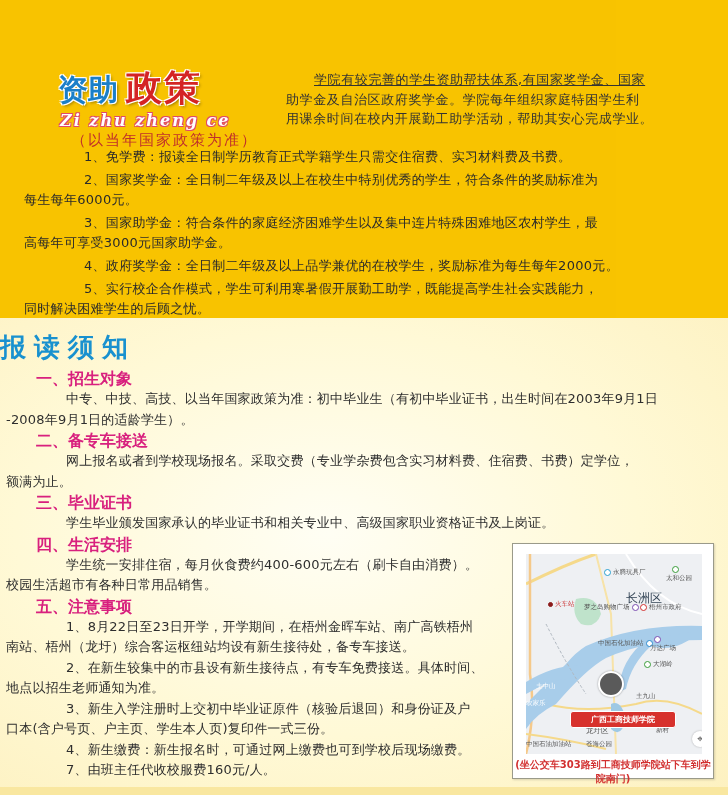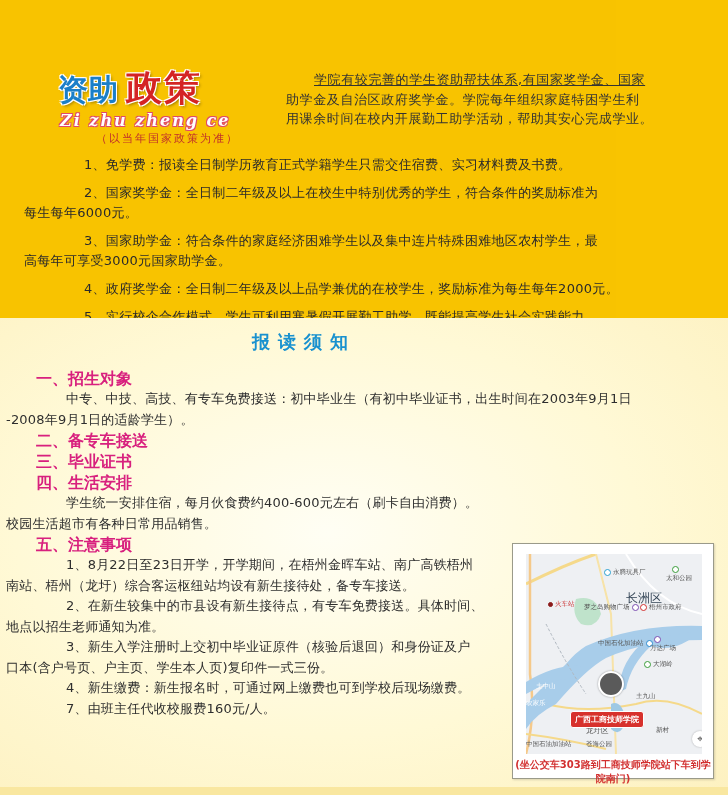--- a/index.html
+++ b/index.html
@@ -10,51 +10,51 @@
   #top { position: absolute; left: 0; top: 0; width: 616px; height: 318px; background: #f8c300; }
   .logo-zh { position: absolute; left: 58px; top: 64px; height: 44px; white-space: nowrap; }
   .logo-blue { font-family: "DejaVu Sans", sans-serif; font-weight: bold; font-size: 30px; color: #1b7fc8;
                text-shadow: 1px 1px 0 #fff, -1px -1px 0 #fff, 1px -1px 0 #fff, -1px 1px 0 #fff, 2px 2px 3px rgba(0,0,0,.35); }
   .logo-red { font-family: "DejaVu Serif", serif; font-weight: bold; font-size: 36px; color: #d42424; margin-left: 8px;
               letter-spacing: 2px;
               text-shadow: 1px 1px 0 #fff, -1px -1px 0 #fff, 1px -1px 0 #fff, -1px 1px 0 #fff, 2px 2px 3px rgba(0,0,0,.35); }
   .logo-pinyin { position: absolute; left: 60px; top: 111px; font-family: "DejaVu Serif", serif; font-style: italic; font-weight: bold;
                  font-size: 16px; color: #fff; letter-spacing: 2px;
                  text-shadow: 1px 1px 0 #e04a6a, -1px -1px 0 #e04a6a, 1px -1px 0 #e04a6a, -1px 1px 0 #e04a6a; }
-  .logo-note { position: absolute; left: 96px; top: 131px; font-size: 11px; color: #c0302a; letter-spacing: 2px; }
+  .logo-note { position: absolute; left: 71px; top: 131px; font-size: 15px; color: #c0302a; letter-spacing: 2px; }
 
   .intro { position: absolute; left: 286px; top: 70px; width: 436px; font-size: 13px; line-height: 19.5px; color: #333; letter-spacing: 0.6px; }
   .intro .indent { padding-left: 28px; text-decoration: underline; }
 
   .policy-list { position: absolute; left: 54px; top: 147px; width: 666px; font-size: 13px; line-height: 20px; color: #2a2a2a; }
-  .policy-list p { text-indent: 30px; margin: 8px 0 3px; letter-spacing: 0.3px; }
+  .policy-list p { text-indent: 30px; margin: 0 0 3px; letter-spacing: 0.3px; }
   .policy-list p .cont { display: block; text-indent: 0; margin-left: -30px; }
 
   
   #bottom { position: absolute; left: 0; top: 318px; width: 728px; height: 477px;
             background: radial-gradient(ellipse at 45% 45%, #fffef4 0%, #fff9d6 55%, #fdf1c0 100%); }
   .bottom-edge { position: absolute; left: 0; bottom: 0; width: 728px; height: 8px; background: #f9e7a0; }
-  .main-title { position: absolute; left: 0; width: 608px; top: 12px; text-align: center; font-size: 18px; font-weight: bold;
+  .main-title { position: absolute; left: 0; width: 608px; top: 12px; font-size: 26px; font-weight: bold;
                 color: #1891cf; letter-spacing: 8px; }
 
   .sections { position: absolute; left: 36px; top: 50px; width: 470px; }
   .sec-title { color: #d8207e; font-weight: bold; font-size: 16px; line-height: 20px; margin-top: 1px; }
   .sec-body { font-size: 13px; line-height: 20.5px; color: #2e2e2e; letter-spacing: 0.2px; }
   .sec-body p { text-indent: 30px; }
   .wide { width: 660px; }
 
   
   .map-card { position: absolute; left: 512px; top: 225px; width: 202px; height: 236px; background: #fff; border: 1px solid #9a9a8a;
               box-shadow: 1px 1px 2px rgba(0,0,0,.15); }
   .map-area { position: absolute; left: 13px; top: 10px; width: 176px; height: 200px; background: #eef0f2; overflow: hidden; }
   .map-caption { position: absolute; left: 0; width: 200px; top: 214px; text-align: center; font-size: 10px; font-weight: bold; color: #d23030; letter-spacing: 0px; }
   .poi { position: absolute; font-size: 6.5px; color: #555; white-space: nowrap; }
   .dot { display: inline-block; width: 7px; height: 7px; border-radius: 50%; vertical-align: middle; margin-right: 2px; border: 1.5px solid; background:#fff; }
   .school-label { position: absolute; left: 44px; top: 157px; background: #d7312c; color: #fff; font-size: 8px; font-weight: bold;
-                  padding: 2px 4px; border-radius: 3px; border: 1px solid #fff; }
+                  padding: 2px 20px; border-radius: 3px; border: 1px solid #fff; }
   .school-photo { position: absolute; left: 72px; top: 117px; width: 26px; height: 26px; border-radius: 50%; background: #5a5a5a;
                   border: 2px solid #fff; box-shadow: 0 0 2px rgba(0,0,0,.4); }
   .locate-btn { position: absolute; left: 166px; top: 177px; width: 16px; height: 16px; border-radius: 50%; background: #fff;
                 box-shadow: 0 0 2px rgba(0,0,0,.3); font-size: 10px; color: #444; text-align: center; line-height: 16px; }
 </style>
 </head>
 <body>
 
 <section id="top">
   <div class="logo-zh">
@@ -78,26 +78,32 @@
   </div>
 </section>
 
 <section id="bottom">
   <h1 class="main-title">报读须知</h1>
 
   <div class="sections">
 
     <div class="sec-title">一、招生对象</div>
     <div class="sec-body wide">
-      <p style="padding-left:0"><span>中专、中技、高技、有专车免费接送：初中毕业生（有初中毕业证书，出生时间在2003年9月1日</span><br><span style="margin-left:-30px">-2008年9月1日的适龄学生）。</span></p>
+      <p style="padding-left:0"><span>中专、中技、高技、以当年国家政策为准：初中毕业生（有初中毕业证书，出生时间在2003年9月1日</span><br><span style="margin-left:-30px">-2008年9月1日的适龄学生）。</span></p>
     </div>
 
     <div class="sec-title">二、备专车接送</div>
+    <div class="sec-body wide">
+      <p><span>网上报名或者到学校现场报名。采取交费（专业学杂费包含实习材料费、住宿费、书费）定学位，</span><br><span style="margin-left:-30px">额满为止。</span></p>
+    </div>
 
     <div class="sec-title">三、毕业证书</div>
+    <div class="sec-body wide">
+      <p><span>学生毕业颁发国家承认的毕业证书和相关专业中、高级国家职业资格证书及上岗证。</span></p>
+    </div>
 
     <div class="sec-title">四、生活安排</div>
     <div class="sec-body">
       <p><span>学生统一安排住宿，每月伙食费约400-600元左右（刷卡自由消费）。</span><br><span style="margin-left:-30px">校园生活超市有各种日常用品销售。</span></p>
     </div>
 
     <div class="sec-title">五、注意事项</div>
     <div class="sec-body">
       <p><span>1、8月22日至23日开学，开学期间，在梧州金晖车站、南广高铁梧州</span><br><span style="margin-left:-30px">南站、梧州（龙圩）综合客运枢纽站均设有新生接待处，备专车接送。</span></p>
       <p><span>2、在新生较集中的市县设有新生接待点，有专车免费接送。具体时间、</span><br><span style="margin-left:-30px">地点以招生老师通知为准。</span></p>

